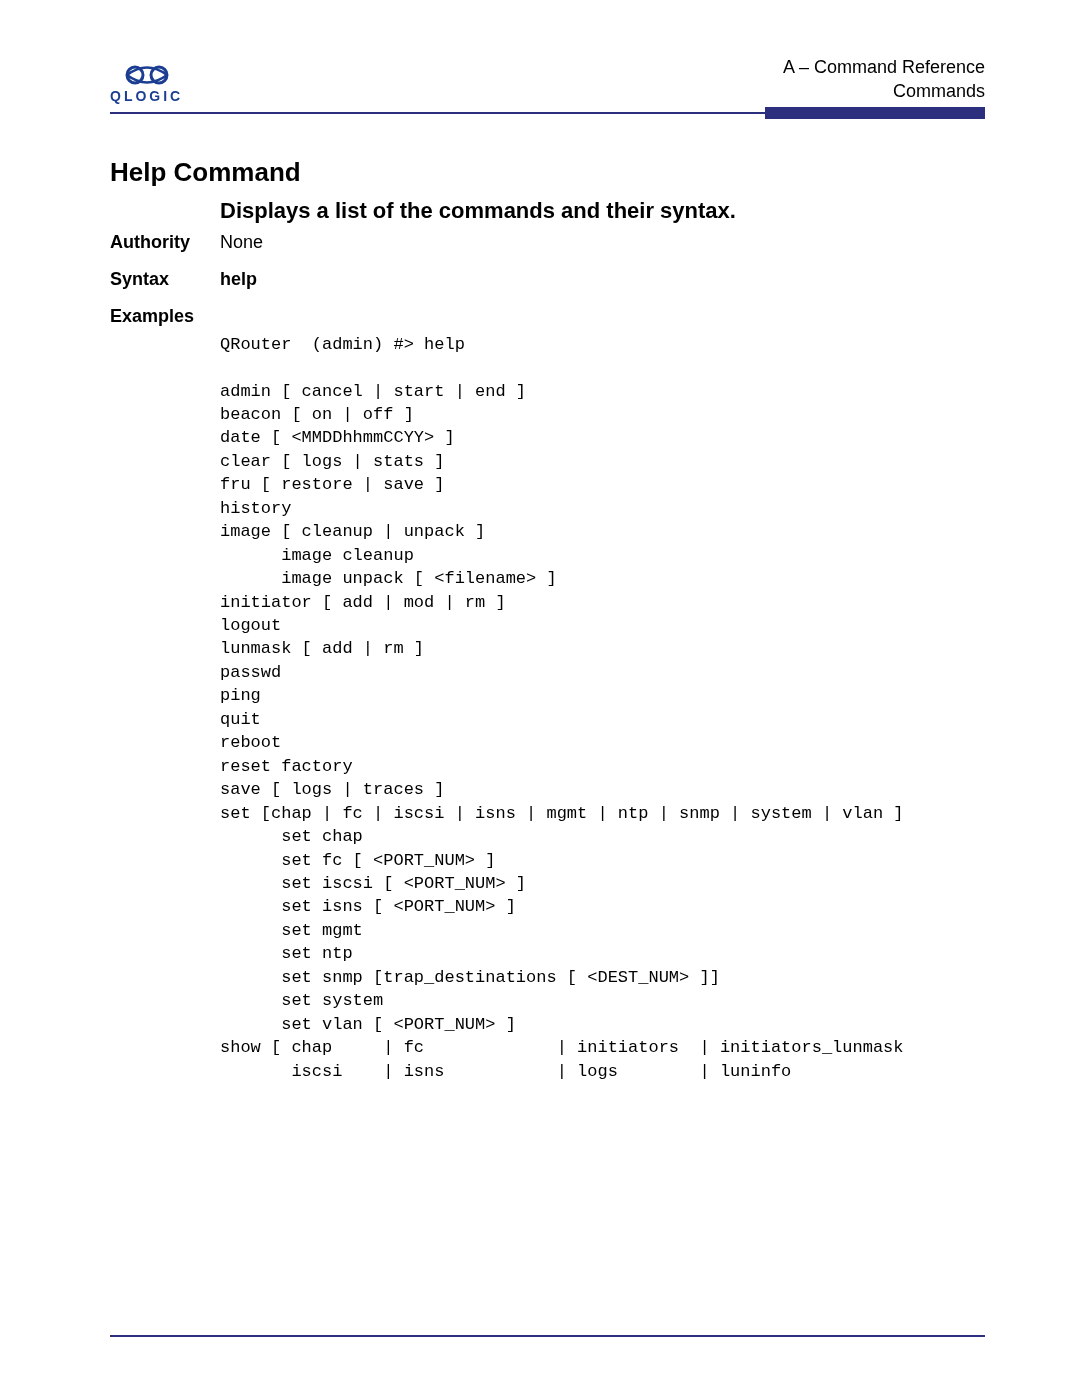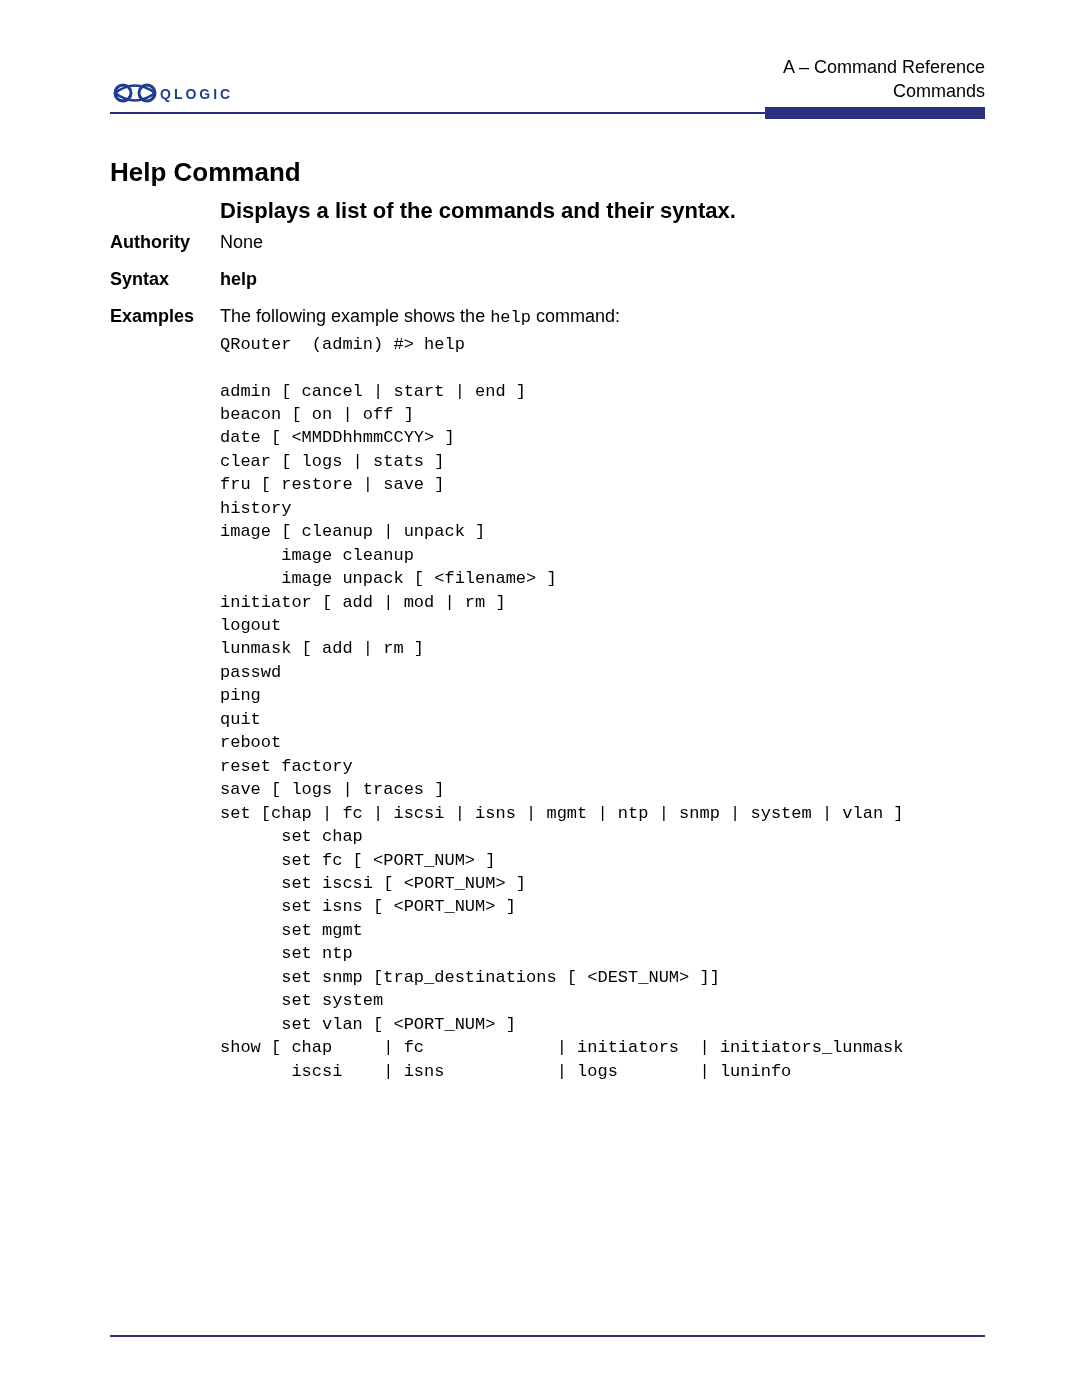--- a/index.html
+++ b/index.html
@@ -20,21 +20,21 @@
     position: relative;
   }
   .header-row {
     display: flex;
     align-items: flex-end;
     justify-content: space-between;
     margin-bottom: 8px;
   }
   .logo-block {
     display: flex;
-    flex-direction: row;
+    flex-direction: column;
     align-items: center;
     color: #1b3e92;
   }
   .logo-block .brand {
     font-weight: 700;
     letter-spacing: 3px;
     font-size: 14px;
     margin-top: 2px;
     color: #1b3e92;
   }
@@ -157,23 +157,20 @@
     <div class="value">None</div>
   </div>
 
   <div class="row">
     <div class="label">Syntax</div>
     <div class="value bold">help</div>
   </div>
 
   <div class="row" style="margin-bottom:4px">
     <div class="label">Examples</div>
-    <div class="value">
-      <span>The following example shows the </span><span class="mono-inline">help</span><span> command:</span>
-    </div>
   </div>
 
   <pre class="code">QRouter  (admin) #&gt; help
 
 admin [ cancel | start | end ]
 beacon [ on | off ]
 date [ &lt;MMDDhhmmCCYY&gt; ]
 clear [ logs | stats ]
 fru [ restore | save ]
 history

